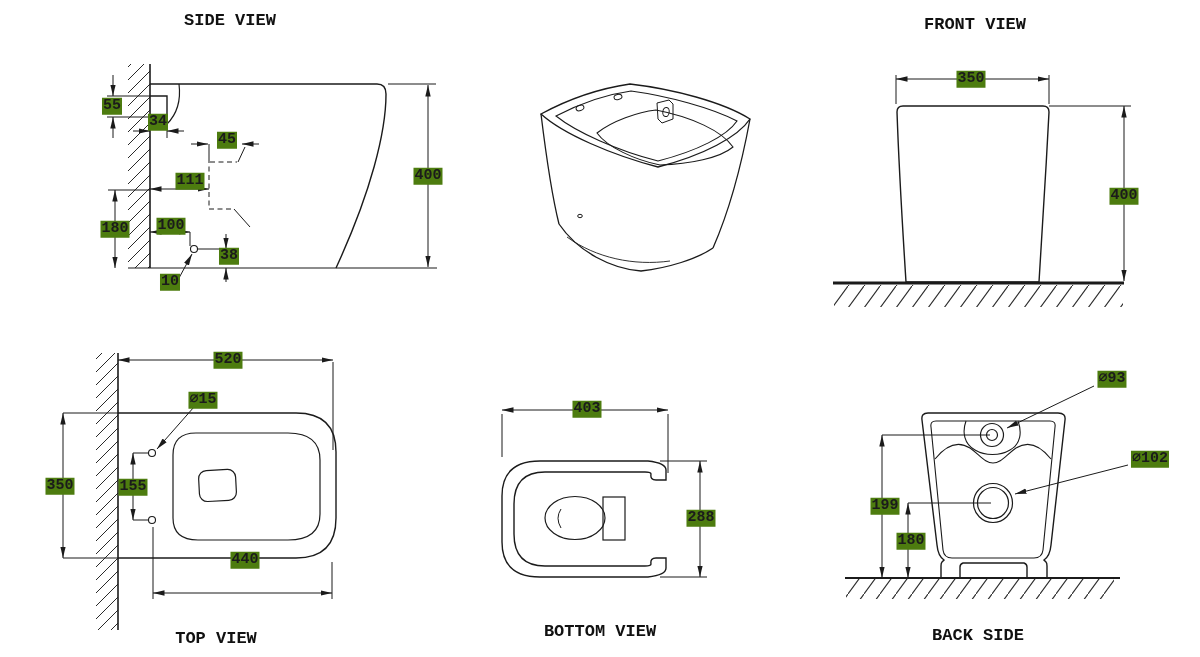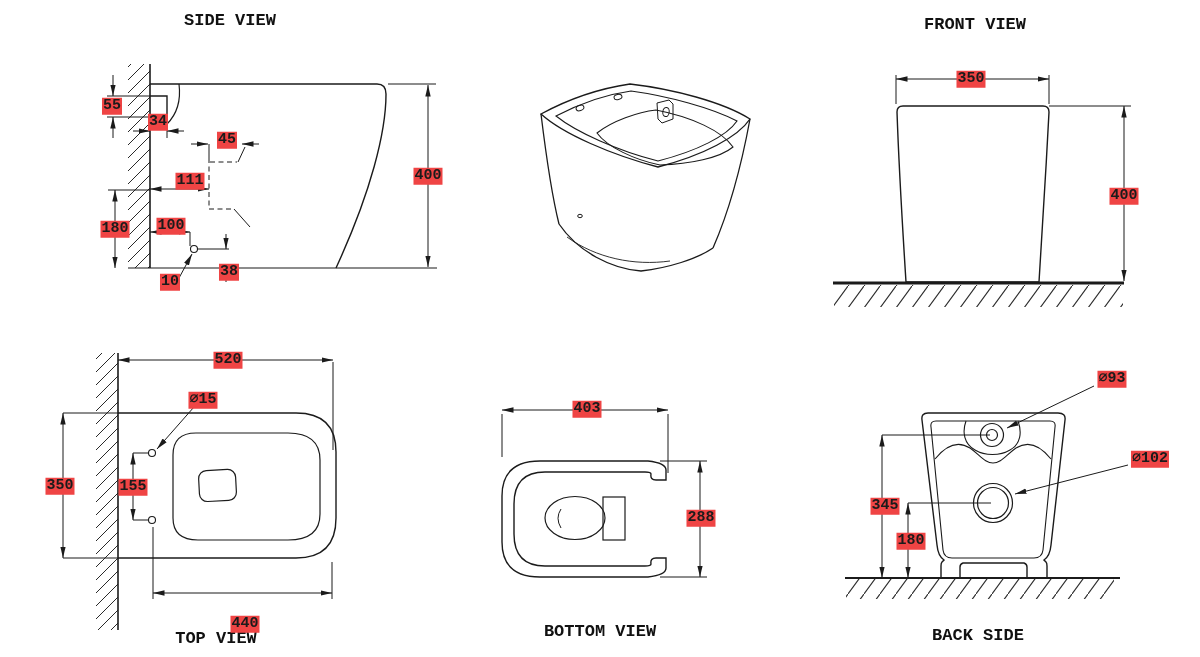--- a/index.html
+++ b/index.html
@@ -1,20 +1,20 @@
 <!DOCTYPE html>
 <html><head>
 <meta charset="utf-8">
 <style>
   html,body{margin:0;padding:0;background:#fff;}
   #stage{position:relative;width:1200px;height:657px;background:#ffffff;overflow:hidden;
          font-family:"Liberation Mono",monospace;}
   #stage svg{position:absolute;left:0;top:0;}
   .lbl{position:absolute;transform:translate(-50%,-50%);white-space:nowrap;
-       font:bold 15px "Liberation Mono",monospace;color:#1b1b1b;background:#ef4444;
+       font:bold 15px "Liberation Mono",monospace;color:#1b1b1b;background:#4d7c0f;
        padding:0 1px;line-height:1.1;}
   .vtitle{position:absolute;transform:translate(-50%,-50%);white-space:nowrap;
        font:bold 17px "Liberation Mono",monospace;color:#111;letter-spacing:0px;}
 </style>
 </head>
 <body>
 
 <div id="stage">
 
 <svg width="1200" height="657" viewBox="0 0 1200 657">
@@ -203,34 +203,34 @@
   <div class="vtitle" style="left:216px;top:638px">TOP VIEW</div>
   <div class="vtitle" style="left:600px;top:631px">BOTTOM VIEW</div>
   <div class="vtitle" style="left:978px;top:635px">BACK SIDE</div>
 
   <div class="lbl" style="left:112px;top:106px">55</div>
   <div class="lbl" style="left:158px;top:122px">34</div>
   <div class="lbl" style="left:227px;top:140px">45</div>
   <div class="lbl" style="left:190px;top:181px">111</div>
   <div class="lbl" style="left:115px;top:229px">180</div>
   <div class="lbl" style="left:171px;top:226px">100</div>
-  <div class="lbl" style="left:229px;top:272px">38</div>
+  <div class="lbl" style="left:229px;top:256px">38</div>
   <div class="lbl" style="left:170px;top:282px">10</div>
   <div class="lbl" style="left:428px;top:176px">400</div>
 
   <div class="lbl" style="left:971px;top:79px">350</div>
   <div class="lbl" style="left:1124px;top:196px">400</div>
 
   <div class="lbl" style="left:228px;top:360px">520</div>
   <div class="lbl" style="left:203px;top:400px">∅15</div>
   <div class="lbl" style="left:133px;top:487px">155</div>
   <div class="lbl" style="left:60px;top:486px">350</div>
-  <div class="lbl" style="left:245px;top:624px">440</div>
+  <div class="lbl" style="left:245px;top:560px">440</div>
 
   <div class="lbl" style="left:587px;top:409px">403</div>
   <div class="lbl" style="left:701px;top:518px">288</div>
 
   <div class="lbl" style="left:1112px;top:379px">∅93</div>
   <div class="lbl" style="left:1150px;top:459px">∅102</div>
-  <div class="lbl" style="left:885px;top:506px">345</div>
+  <div class="lbl" style="left:885px;top:506px">199</div>
   <div class="lbl" style="left:911px;top:541px">180</div>
 
 </div>
 
 </body></html>

